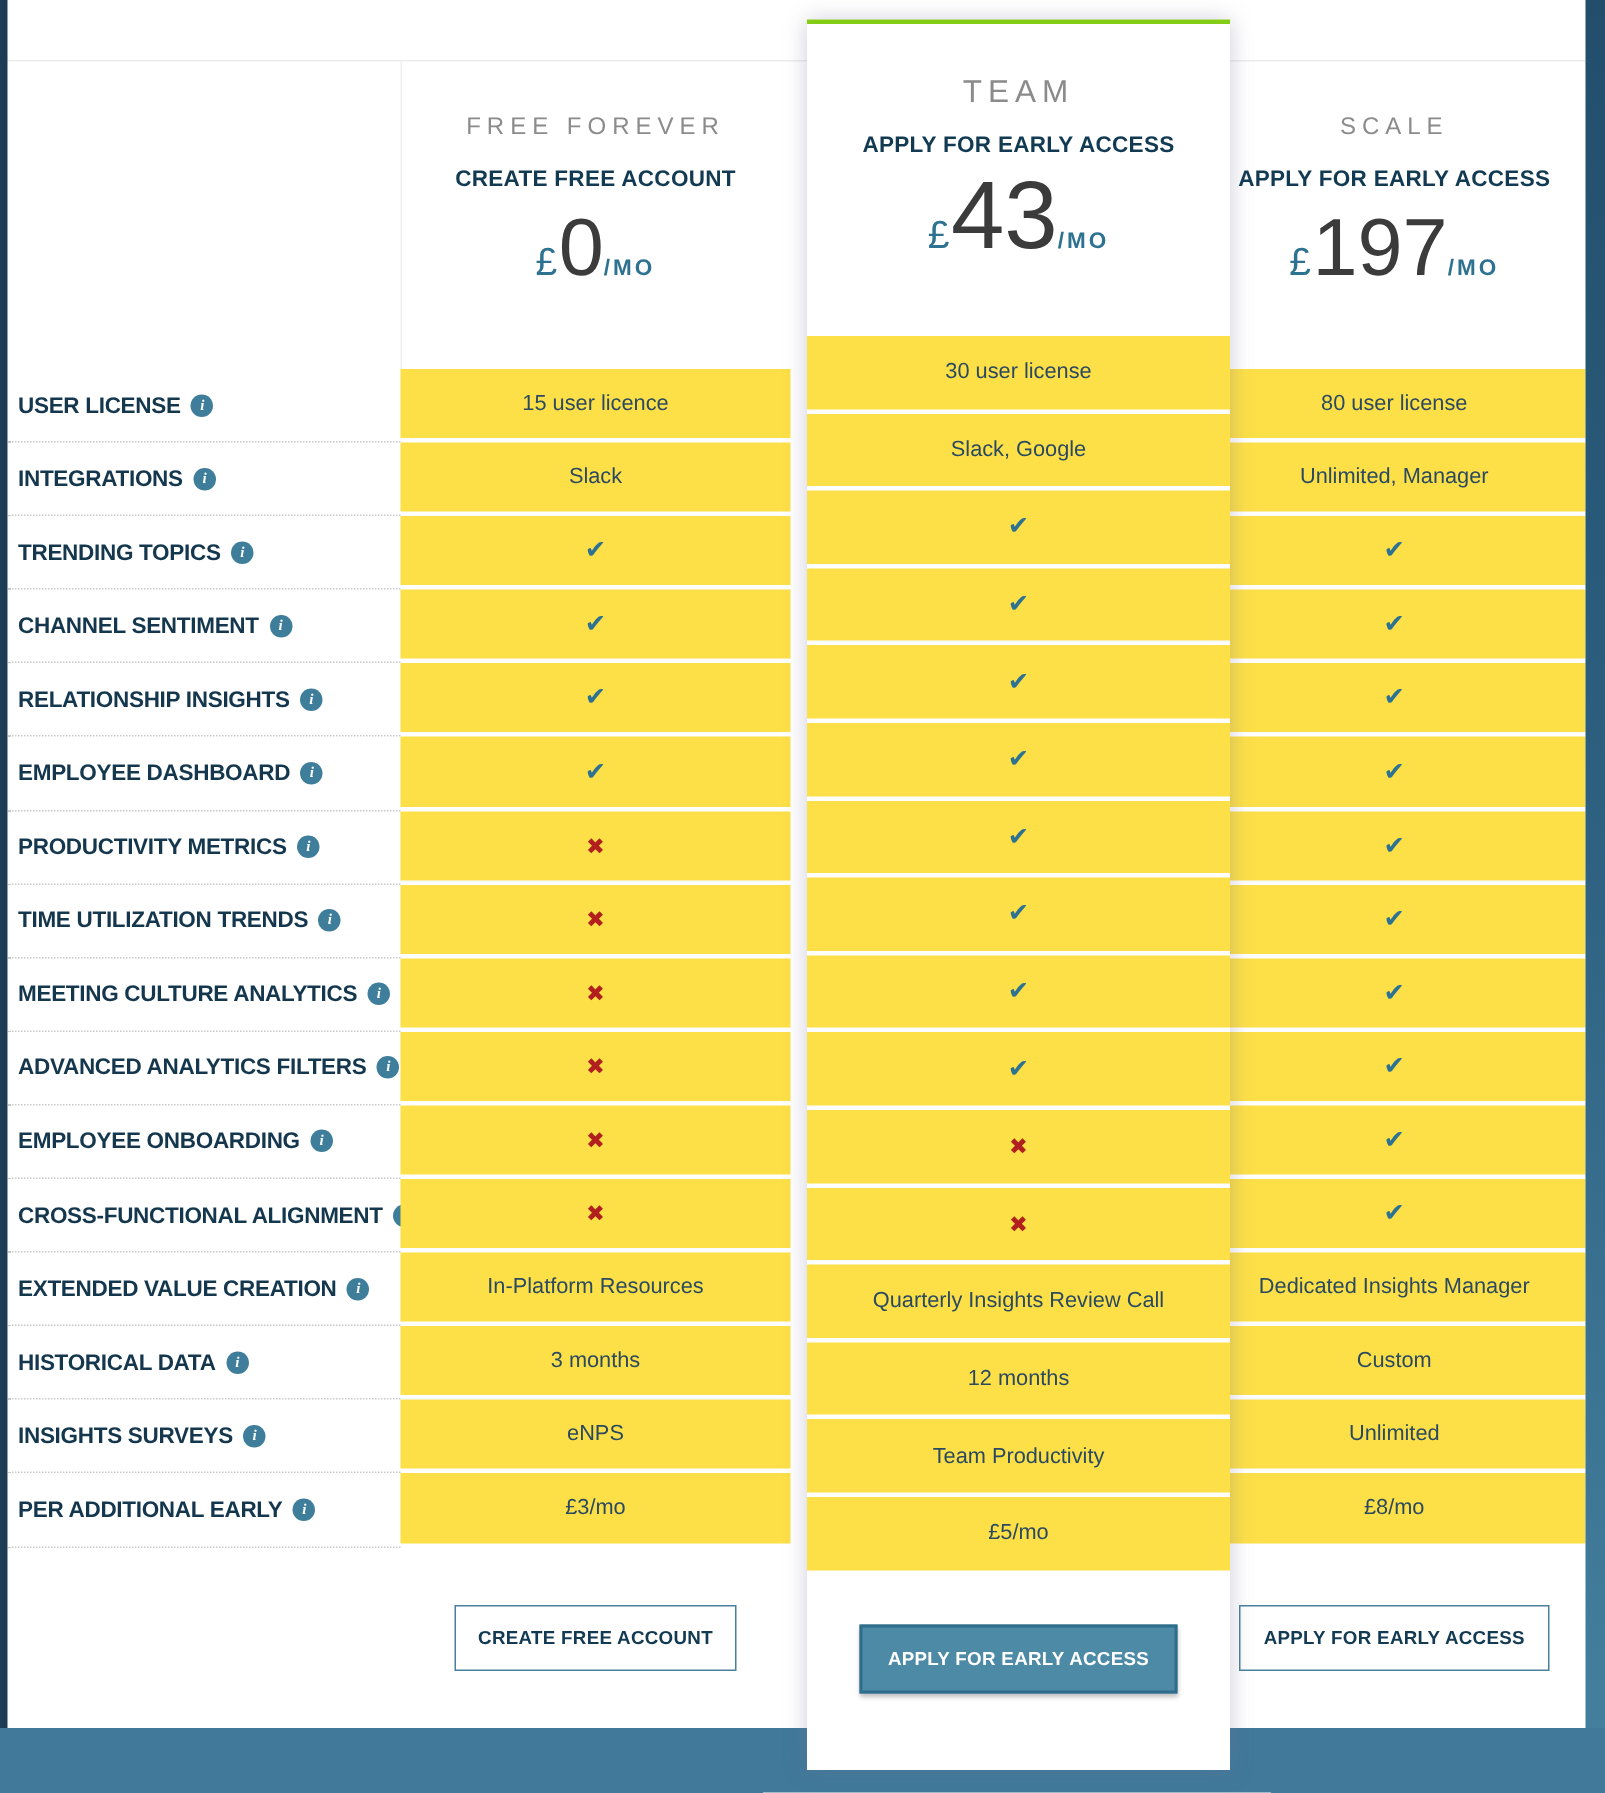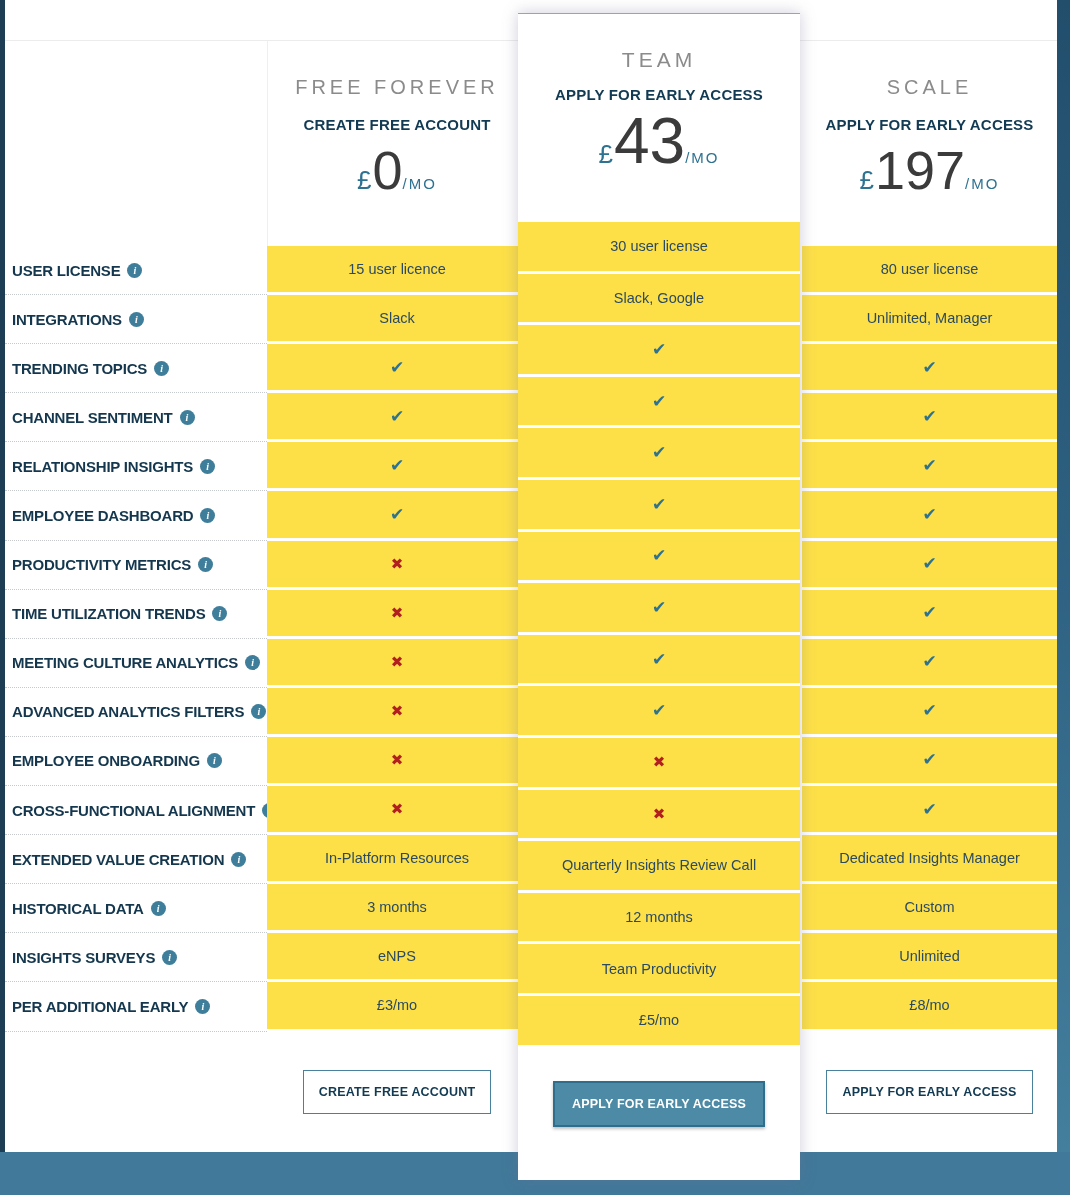--- a/index.html
+++ b/index.html
@@ -27,38 +27,38 @@
     width:15px;height:15px;border-radius:50%;background:#3f7e9b;color:#fff;
     font-size:10px;font-weight:700;font-style:italic;margin-left:7px;flex:0 0 auto;
     font-family:"Liberation Serif","DejaVu Serif",serif;cursor:pointer;}
 
   
   .value-col{position:absolute;top:40px;height:1112px;}
   .value-col.free{left:262px;width:260px;}
   .value-col.scale{left:797px;width:255px;}
   .col-header{height:206px;box-sizing:border-box;display:flex;flex-direction:column;
     align-items:center;justify-content:flex-start;padding-top:36px;}
-  .plan-name{font-size:20px;color:#8b8b8b;letter-spacing:4px;font-weight:400;}
+  .plan-name{font-size:16px;color:#8b8b8b;letter-spacing:4px;font-weight:400;}
   .plan-cta{font-size:15px;font-weight:700;color:#123a52;margin-top:17px;letter-spacing:0.2px;}
   .price{display:flex;align-items:baseline;margin-top:10px;}
   .price .cur{font-size:26px;color:#2e7291;font-weight:400;margin-right:1px;}
   .price .amt{font-size:54px;color:#3b3b3b;font-weight:500;line-height:1;}
-  .price .per{font-size:15px;color:#2e7291;letter-spacing:2px;font-weight:400;}
+  .price .per{font-size:15px;color:#2e7291;letter-spacing:2px;font-weight:700;}
   .cell{height:46.1px;margin-bottom:3px;background:#fde047;display:flex;
     align-items:center;justify-content:center;font-size:14.5px;color:#2b4a60;}
   .check{color:#2e7291;font-size:17px;font-weight:700;}
   .cross{color:#b11f1f;font-size:15px;font-weight:700;}
   .col-footer{height:120px;display:flex;align-items:center;justify-content:center;background:#fff;}
   .btn-outline{background:#fff;border:1px solid #49809c;color:#123a52;
     font-family:inherit;font-size:12.5px;font-weight:700;letter-spacing:0.2px;
     height:44px;padding:0 15px;cursor:pointer;}
 
   
-  .team-card{position:absolute;left:518px;top:13px;width:282px;height:1167px;
-    background:#ffffff;border-top:1px solid #84cc16;box-sizing:border-box;
+  .team-card{position:absolute;left:538px;top:13px;width:282px;height:1167px;
+    background:#ffffff;border-top:3px solid #84cc16;box-sizing:border-box;
     box-shadow:0 0 14px rgba(110,110,150,0.35);z-index:4;}
   .team-card .col-header{height:208px;padding-top:34px;}
   .team-card .plan-name{font-size:21px;}
   .team-card .plan-cta{margin-top:14px;}
   .team-card .price{margin-top:6px;}
   .team-card .price .amt{font-size:64px;}
   .team-card .cell{height:48.6px;margin-bottom:3px;background:#fde047;}
   .team-card .col-footer{height:auto;padding-top:33px;}
   .btn-filled{background:#4d8aa5;border:2px solid #2f6d8c;color:#ffffff;
     font-family:inherit;font-size:12.5px;font-weight:700;letter-spacing:0.2px;

